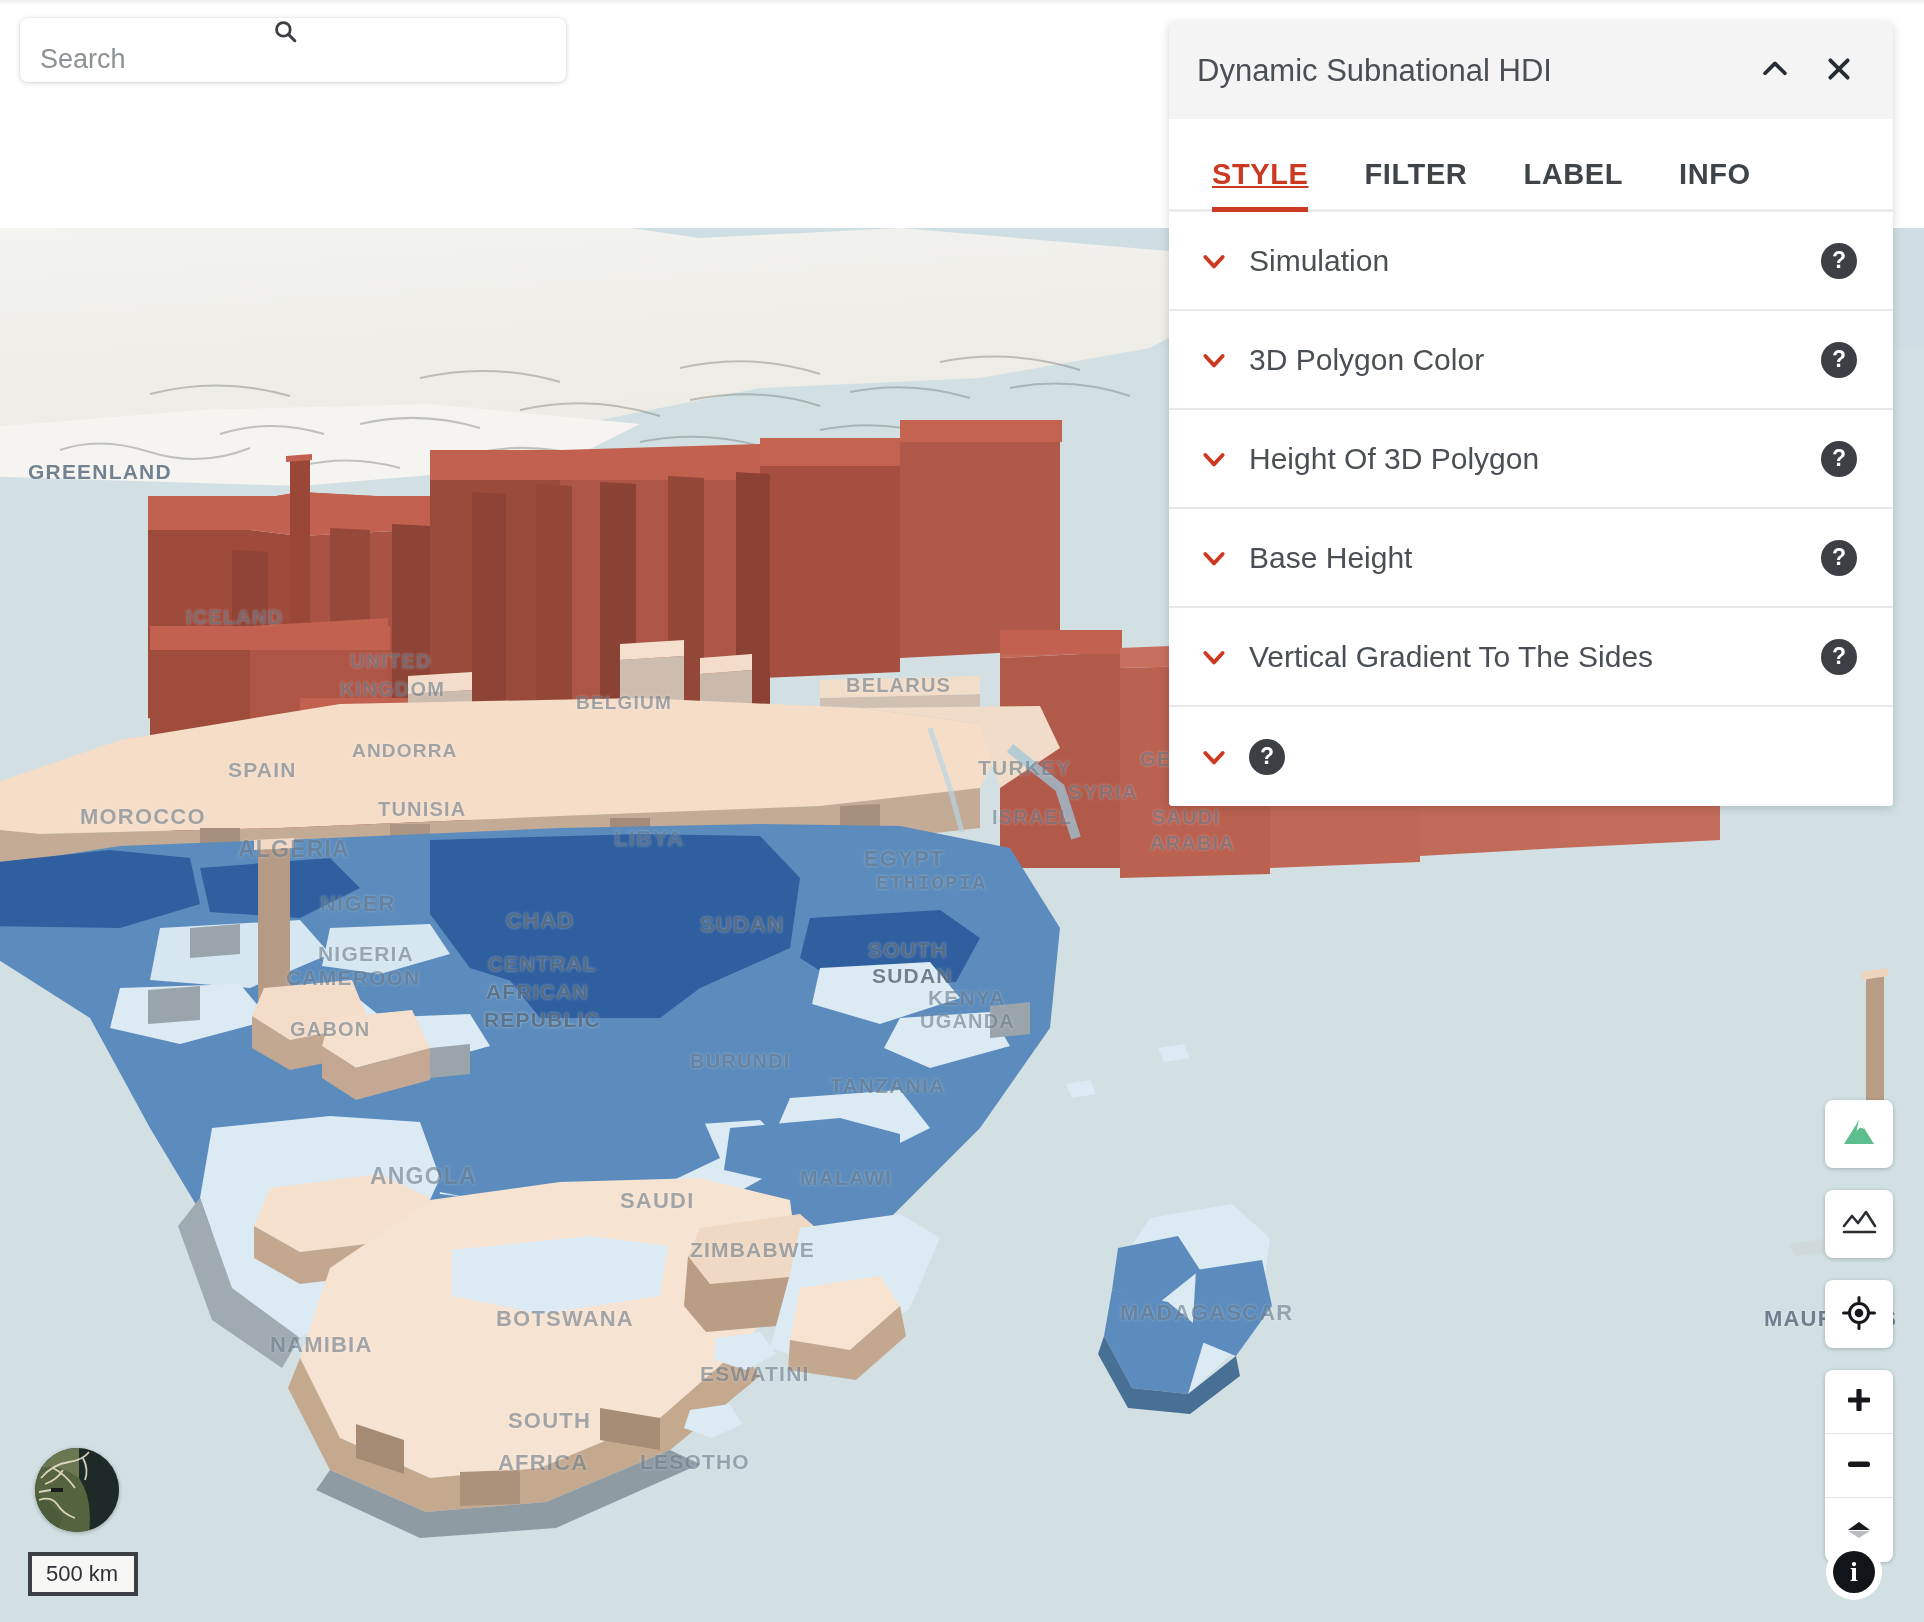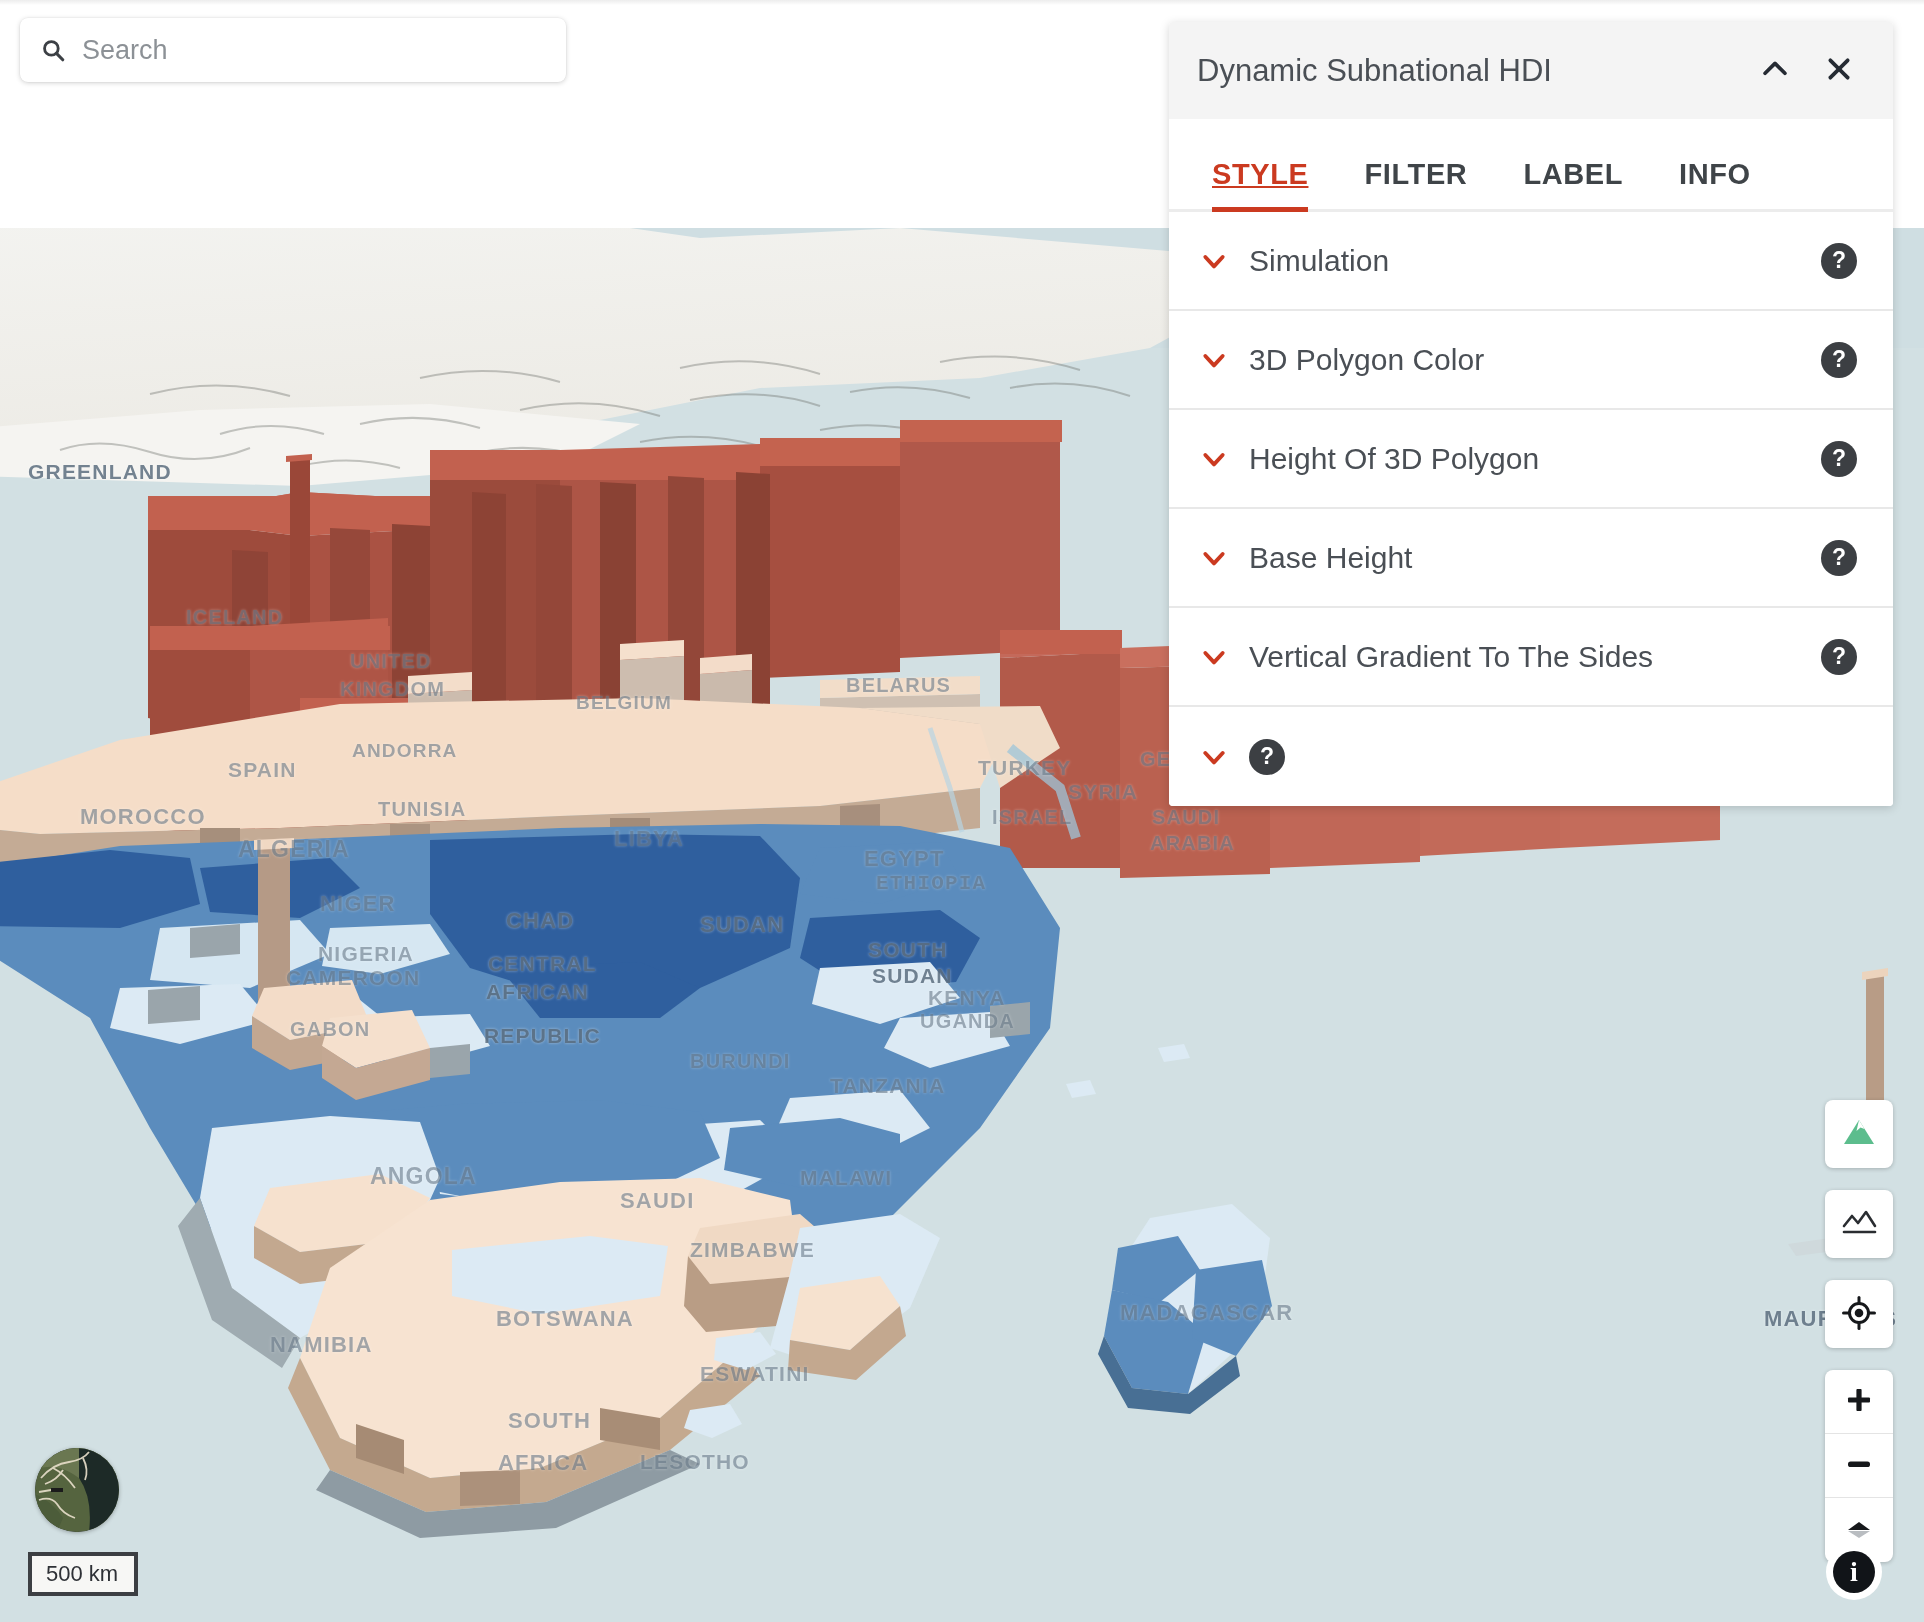--- a/index.html
+++ b/index.html
@@ -37,20 +37,21 @@
     position: absolute;
     left: 20px; top: 18px;
     width: 546px; height: 64px;
     background: #ffffff;
     border-radius: 8px;
     box-shadow: 0 1px 5px rgba(0,0,0,0.18), 0 0 0 0.5px rgba(0,0,0,0.04);
     display: flex;
     align-items: center;
     padding: 0 20px;
     z-index: 32;
+    flex-direction: column;
   }
   .search-icon { width: 26px; height: 26px; flex: 0 0 auto; margin-right: 16px; display:flex; align-items:center; justify-content:center; }
   .search-input {
     border: none; outline: none; background: transparent;
     font-size: 27px; color: #3a3f45;
     font-family: "Liberation Sans", "DejaVu Sans", sans-serif;
     width: 100%;
     padding: 0;
   }
   .search-input::placeholder { color: #8c9196; opacity: 1; }
@@ -512,21 +513,21 @@
         <div class="map-label" style="left: 320px; top: 663px; font-size: 22px;">NIGER</div>
         <div class="map-label dark" style="left: 506px; top: 680px; font-size: 22px;">CHAD</div>
         <div class="map-label dark" style="left: 700px; top: 684px; font-size: 22px;">SUDAN</div>
         <div class="map-label" style="left: 318px; top: 714px; font-size: 21px;">NIGERIA</div>
         <div class="map-label dark" style="left: 488px; top: 724px; font-size: 21px;">CENTRAL</div>
         <div class="map-label dark" style="left: 868px; top: 710px; font-size: 21px;">SOUTH</div>
         <div class="map-label" style="left: 876px; top: 644px; font-size: 21px; font-family: Liberation Mono, monospace;">ETHIOPIA</div>
         <div class="map-label dark" style="left: 486px; top: 752px; font-size: 21px;">AFRICAN</div>
         <div class="map-label dark" style="left: 872px; top: 736px; font-size: 21px;">SUDAN</div>
         <div class="map-label" style="left: 286px; top: 738px; font-size: 21px;">CAMEROON</div>
-        <div class="map-label dark" style="left: 484px; top: 780px; font-size: 21px; margin-top: 16px;">REPUBLIC</div>
+        <div class="map-label dark" style="left: 484px; top: 780px; font-size: 21px;">REPUBLIC</div>
         <div class="map-label" style="left: 928px; top: 758px; font-size: 21px;">KENYA</div>
         <div class="map-label" style="left: 290px; top: 790px; font-size: 20px;">GABON</div>
         <div class="map-label" style="left: 920px; top: 782px; font-size: 20px;">UGANDA</div>
         <div class="map-label" style="left: 690px; top: 822px; font-size: 20px;">BURUNDI</div>
         <div class="map-label" style="left: 830px; top: 846px; font-size: 21px;">TANZANIA</div>
         <div class="map-label" style="left: 370px; top: 935px; font-size: 23px;">ANGOLA</div>
         <div class="map-label" style="left: 620px; top: 960px; font-size: 22px;">SAUDI</div>
         <div class="map-label" style="left: 800px; top: 938px; font-size: 21px;">MALAWI</div>
         <div class="map-label" style="left: 690px; top: 1010px; font-size: 21px;">ZIMBABWE</div>
         <div class="map-label" style="left: 270px; top: 1076px; font-size: 22px; margin-top: 28px;">NAMIBIA</div>

